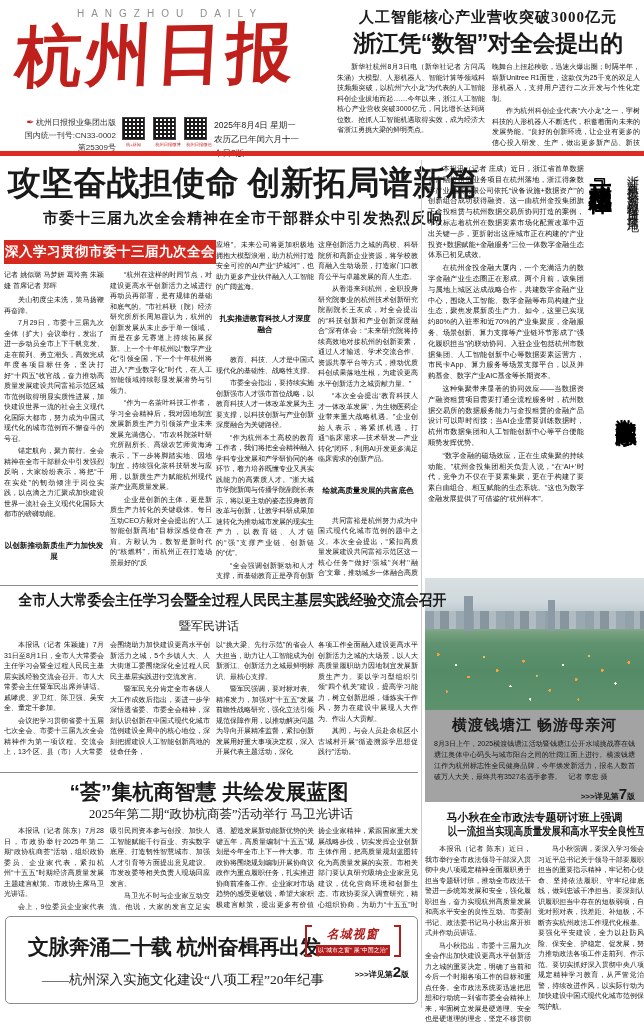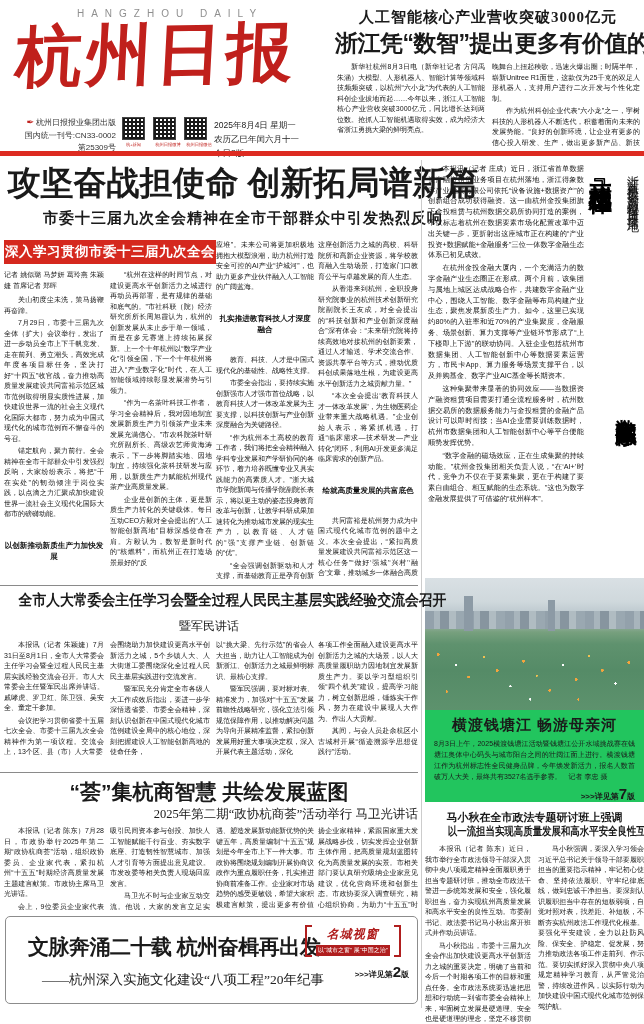--- a/index.html
+++ b/index.html
@@ -66,21 +66,21 @@
     radial-gradient(2.5px at 57% 85%,#f5a43c 55%,transparent 60%),
     radial-gradient(2px at 63% 66%,#ffffff 55%,transparent 60%),
     radial-gradient(2.5px at 69% 77%,#f5a43c 55%,transparent 60%),
     radial-gradient(2px at 75% 59%,#f0c050 55%,transparent 60%),
     radial-gradient(2.5px at 81% 70%,#f5a43c 55%,transparent 60%),
     radial-gradient(2px at 87% 80%,#ffffff 55%,transparent 60%),
     radial-gradient(2.5px at 93% 64%,#f5a43c 55%,transparent 60%),
     radial-gradient(2px at 10% 86%,#f5a43c 55%,transparent 60%),
     radial-gradient(2px at 48% 92%,#ffffff 55%,transparent 60%),
     radial-gradient(2px at 70% 92%,#f5a43c 55%,transparent 60%);}
-  .caption-box{background:#22c55e;padding:6px 9px;box-sizing:border-box;}
+  .caption-box{background:#a3a3a3;padding:6px 9px;box-sizing:border-box;}
   .cap-title{font-size:15px;font-weight:bold;text-align:center;letter-spacing:1px;margin-bottom:4px;}
   .cap-body{font-size:7px;line-height:1.55;text-align:justify;}
   .cap-credit{text-align:right;font-size:7px;margin-top:1px;}
   .see-more{text-align:right;font-size:8px;font-weight:bold;margin-top:3px;}
   .see-more .pg{font-size:15px;}
 
   
   .culture-box{border:1px solid #8c8c8c;border-radius:5px;box-sizing:border-box;}
   .cul-headline{font-size:21px;font-weight:bold;letter-spacing:-0.5px;white-space:nowrap;}
   .cul-subhead{font-family:"Liberation Serif","DejaVu Serif",serif;font-size:13.5px;color:#222;margin-top:6px;}
@@ -126,21 +126,21 @@
     <div class="qr-label">杭州日报微信</div>
   </div>
 
   <div class="abs mh-date" style="left:214px;top:118px;width:100px;">
     <div>2025年8月4日 星期一</div>
     <div>农历乙巳年闰六月十一</div>
     <div>今日8版</div>
   </div>
 
   <div class="abs kicker-serif" style="left:335px;top:8px;width:306px;">人工智能核心产业营收突破3000亿元</div>
-  <div class="abs lead-headline" style="left:335px;top:28px;width:306px;">浙江凭“数智”提出更多有价值的</div>
+  <div class="abs lead-headline" style="left:335px;top:28px;width:306px;">浙江凭“数智”对全会提出的</div>
   <div class="abs body-col" style="left:337px;top:62px;width:148px;height:86px;">
       <p>新华社杭州8月3日电（新华社记者 方问禹 朱涵）大模型、人形机器人、智能计算等领域科技频频突破，以杭州“六小龙”为代表的人工智能科创企业拔地而起……今年以来，浙江人工智能核心产业营收突破3000亿元，同比增长达到两位数。抢抓人工智能机遇取得实效，成为经济大省浙江勇挑大梁的鲜明亮点。</p>
       <div class="sub-head">AI与人形机器人强势出圈</div>
     </div>
   <div class="abs body-col" style="left:492px;top:62px;width:148px;height:86px;">
       <p class="cont">晚舞台上扭起秧歌，迅速火爆出圈；时隔半年，崭新Unitree R1面世，这款仅为25千克的双足人形机器人，支持用户进行二次开发与个性化定制。</p>
       <p>作为杭州科创企业代表“六小龙”之一，宇树科技的人形机器人不断迭代，积蓄着面向未来的发展势能。“良好的创新环境，让企业有更多的信心投入研发、生产，做出更多新产品、新技术。”创始人王兴兴说。</p>
     </div>
 
   <div class="abs red-rule" style="left:0;top:151px;width:644px;height:5px;"></div>
@@ -177,21 +177,21 @@
       <p>“本次全会提出‘教育科技人才一体改革发展’，为生物医药企业带来重大战略机遇。”企业创始人表示，将紧抓机遇，打通“临床需求—技术研发—产业转化”闭环，利用AI开发更多满足临床需求的创新产品。</p>
       <div class="sub-head">绘就高质量发展的共富底色</div>
       <p>共同富裕是杭州努力成为中国式现代化城市范例的题中之义。本次全会提出，“紧扣高质量发展建设共同富裕示范区这一核心任务”“做好‘强城’‘兴村’‘融合’文章，推动城乡一体融合高质量发展”。</p>
       <p>当前，在绿水青山间，青年人才的生动实践正为乡村共富注入青春动能。“作为一名‘粮二代’，接过父辈的锄头，既要守住乡愁，更要握住未来”。（下转第3版）</p>
     </div>
 
   <div class="abs vr" style="left:421px;top:160px;width:1px;height:848px;"></div>
 
   <div class="abs body-col" style="left:428px;top:164px;width:156px;height:408px;font-size:7.2px;">
       <p>本报讯（记者 庄成）近日，浙江省首单数据资产融资租赁业务项目在杭州落地，浙江得象数字产业发展有限公司依托“设备设施+数据资产”的创新组合成功获得融资。这一由杭州金投集团旗下金投租赁与杭州数据交易所协同打造的案例，不仅标志着杭州在数据要素市场化配置改革中迈出关键一步，更折射出这座城市正在构建的“产业投资+数据赋能+金融服务”三位一体数字金融生态体系已初见成效。</p>
-      <p>在杭州金投金融大厦内，一个充满活力的数字金融产业生态圈正在形成。两个月前，该集团与属地上城区达成战略合作，共建数字金融产业中心，围绕人工智能、数字金融等布局构建产业生态，聚焦发展新质生产力。如今，这里已实现约80%的入驻率和近70%的产业集聚度，金融服务、场景创新、算力支撑等产业链环节形成了“上下楼即上下游”的联动协同。入驻企业包括杭州市数据集团、人工智能创新中心等数据要素运营方，市民卡App、算力服务等场景支撑平台，以及并购基金、数字产业AIC基金等长期资本。</p>
+      <p>在杭州金投金融大厦内，一个充满活力的数字金融产业生态圈正在形成。两个月前，该集团与属地上城区达成战略合作，共建数字金融产业中心，围绕人工智能、数字金融等布局构建产业生态，聚焦发展新质生产力。如今，这里已实现约80%的入驻率和近70%的产业集聚度，金融服务、场景创新、算力支撑等产业链环节形成了“强化履职担当”的联动协同。入驻企业包括杭州市数据集团、人工智能创新中心等数据要素运营方，市民卡App、算力服务等场景支撑平台，以及并购基金、数字产业AIC基金等长期资本。</p>
       <p>这种集聚带来显著的协同效应——当数据资产融资租赁项目需要打通全流程服务时，杭州数据交易所的数据服务能力与金投租赁的金融产品设计可以即时衔接；当AI企业需要训练数据时，杭州市数据集团和人工智能创新中心等平台便能顺势发挥优势。</p>
       <p>“数字金融的磁场效应，正在生成集聚的持续动能。”杭州金投集团相关负责人说，“在‘AI+’时代，竞争力不仅在于要素集聚，更在于构建了要素自由组合、相互赋能的生态系统。”这也为数字金融发展提供了可借鉴的“杭州样本”。</p>
     </div>
   <div class="abs vert v-big" style="left:586px;top:166px;height:236px;">杭州构建『三位一体』</div>
   <div class="abs vert v-kicker" style="left:624px;top:166px;height:238px;">浙江首单数据资产融资租赁项目落地</div>
   <div class="abs vert v-big2" style="left:612px;top:402px;height:176px;">数字金融生态体系</div>
 
   <div class="abs photo" style="left:425px;top:578px;width:219px;height:132px;">
     <div class="skyline"></div>
     <div class="tower" style="left:18%;top:14%;width:9px;height:26%;"></div>
@@ -231,21 +231,21 @@
       <p class="cont">以“挑大梁、先行示范”的省会人大担当，助力让人工智能成为创新浙江、创新活力之城最鲜明标识、最核心支撑。</p>
       <p>暨军民强调，要对标对表、精准发力，加强对“十五五”发展前瞻性战略研究，强化立法引领规范保障作用，以推动解决问题为导向开展精准监督，紧扣创新发展用好重大事项决定权，深入开展代表主题活动，深化</p>
     </div>
   <div class="abs body-col" style="left:318px;top:640px;width:100px;height:128px;">
       <p class="cont">各项工作全面融入建设更高水平创新活力之城的大场景，以人大高质量履职助力因地制宜发展新质生产力。要以学习型组织引领“四个机关”建设，提高学习能力，树立创新思维，锤炼实干作风，努力在建设中展现人大作为、作出人大贡献。</p>
       <p>其间，与会人员赴余杭区小古城村开展“循迹溯源学思想促践行”活动。</p>
     </div>
 
   <div class="abs hr-dark" style="left:0;top:772px;width:418px;height:1px;"></div>
   <div class="abs sec-headline" style="left:0;top:778px;width:418px;font-size:21px;">“荟”集杭商智慧  共绘发展蓝图</div>
-  <div class="abs sec-subhead" style="left:0;top:806px;width:418px;font-size:12.5px;text-align:right;">2025年第二期“政协杭商荟”活动举行  马卫光讲话</div>
+  <div class="abs sec-subhead" style="left:12px;top:806px;width:418px;font-size:12.5px;">2025年第二期“政协杭商荟”活动举行  马卫光讲话</div>
   <div class="abs body-col" style="left:4px;top:826px;width:100px;height:84px;">
       <p>本报讯（记者 陈东）7月28日，市政协举行2025年第二期“政协杭商荟”活动，组织政协委员、企业家代表，紧扣杭州“十五五”时期经济高质量发展主题建言献策。市政协主席马卫光讲话。</p>
       <p>会上，9位委员企业家代表结合实际，从加快科技创新成果转化、加大科技创新领域金融支持、</p>
     </div>
   <div class="abs body-col" style="left:110px;top:826px;width:100px;height:84px;">
       <p class="cont">吸引民间资本参与创投、加快人工智能赋能千行百业、夯实数字底座、打造韧性智慧城市、加强人才引育等方面提出意见建议。市发改委等相关负责人现场回应发言。</p>
       <p>马卫光不时与企业家互动交流。他说，大家的发言立足实际、直面问题、建议中肯，为相关部门科学编制“十五五”规划拓展了思路。</p>
     </div>
   <div class="abs body-col" style="left:216px;top:826px;width:98px;height:84px;">
       <p class="cont">遇、塑造发展新动能新优势的关键五年，高质量编制“十五五”规划是今年全市上下一件大事。市政协将围绕规划编制开展协商议政作为重点履职任务，扎实推进协商前准备工作。企业家对市场趋势的感受更敏锐，希望大家积极建言献策，提出更多有价值的“金点子”。要进一步弘</p>

